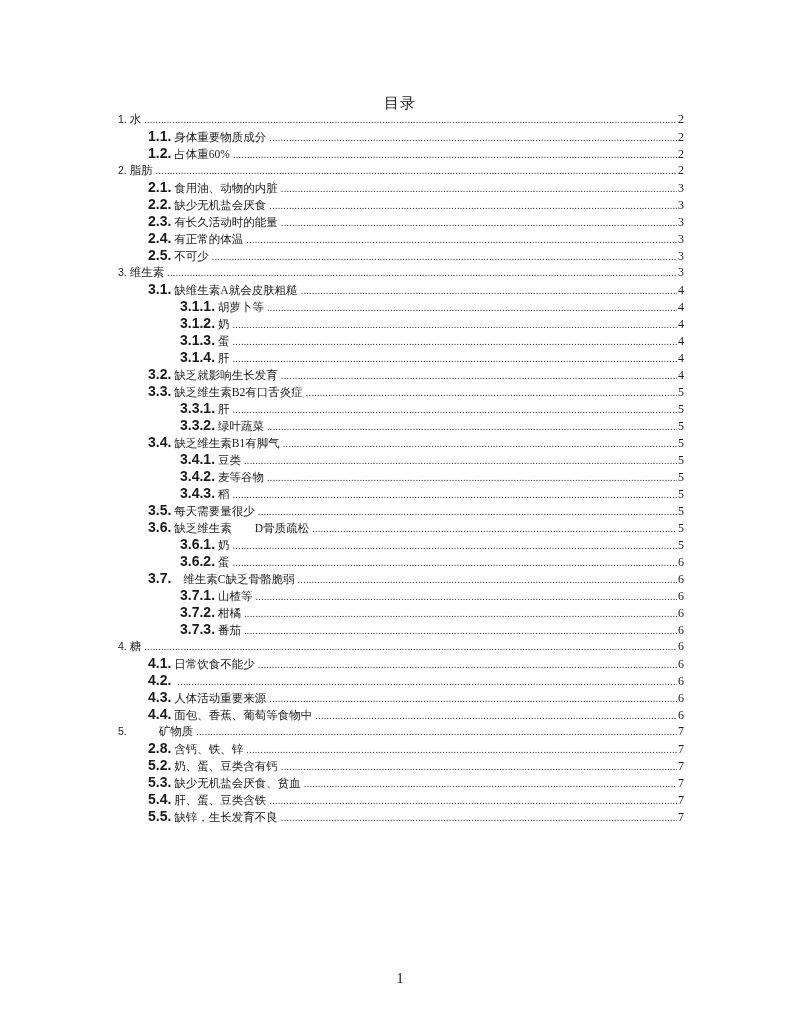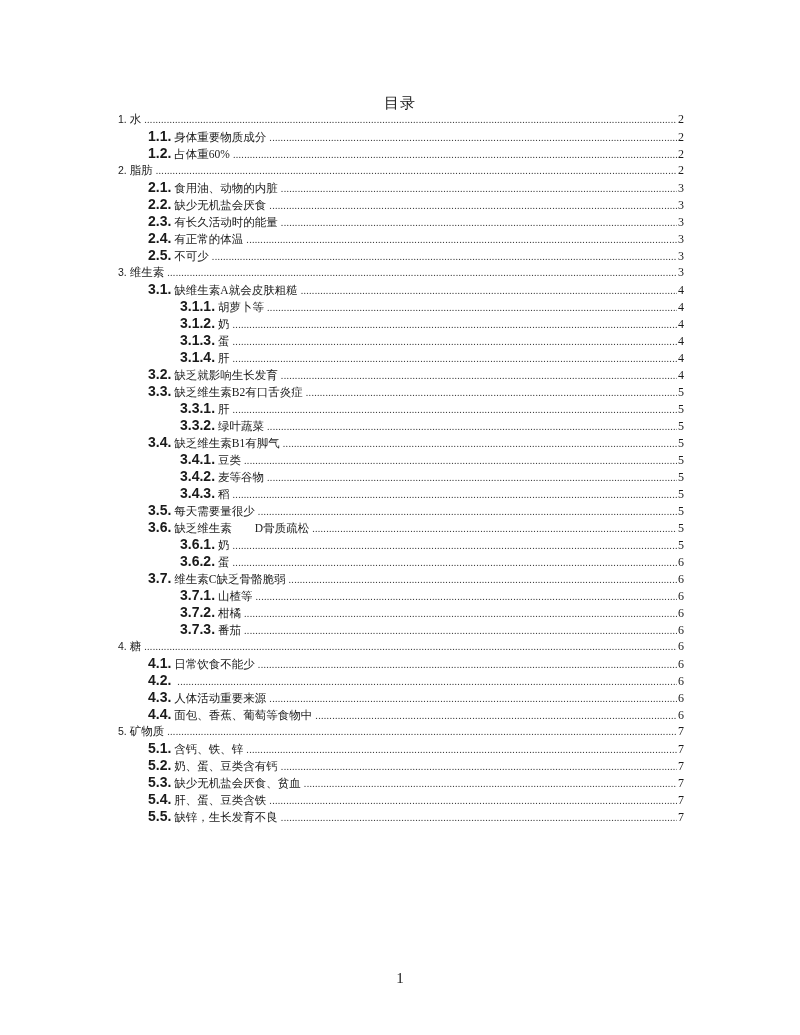--- a/index.html
+++ b/index.html
@@ -185,21 +185,21 @@
       <span class="page">5</span>
     </div>
     <div class="row l3">
       <span class="num">3.6.2.</span>
       <span class="label" style="white-space: pre;">蛋</span>
       <span class="leader"></span>
       <span class="page">6</span>
     </div>
     <div class="row l2">
       <span class="num">3.7.</span>
-      <span class="label" style="white-space: pre;">维生素C缺乏骨骼脆弱</span>
+      <span class="label" style="white-space: pre; margin-left: 9px;">维生素C缺乏骨骼脆弱</span>
       <span class="leader"></span>
       <span class="page">6</span>
     </div>
     <div class="row l3">
       <span class="num">3.7.1.</span>
       <span class="label" style="white-space: pre;">山楂等</span>
       <span class="leader"></span>
       <span class="page">6</span>
     </div>
     <div class="row l3">
@@ -238,26 +238,26 @@
       <span class="page">6</span>
     </div>
     <div class="row l2">
       <span class="num">4.4.</span>
       <span class="label" style="white-space: pre;">面包、香蕉、葡萄等食物中</span>
       <span class="leader"></span>
       <span class="page">6</span>
     </div>
     <div class="row l1">
       <span class="num">5.</span>
-      <span class="label" style="white-space: pre;">矿物质</span>
-      <span class="leader"></span>
-      <span class="page">7</span>
-    </div>
-    <div class="row l2">
-      <span class="num">5.1.</span>
+      <span class="label" style="white-space: pre; margin-left: 29px;">矿物质</span>
+      <span class="leader"></span>
+      <span class="page">7</span>
+    </div>
+    <div class="row l2">
+      <span class="num">2.8.</span>
       <span class="label" style="white-space: pre;">含钙、铁、锌</span>
       <span class="leader"></span>
       <span class="page">7</span>
     </div>
     <div class="row l2">
       <span class="num">5.2.</span>
       <span class="label" style="white-space: pre;">奶、蛋、豆类含有钙</span>
       <span class="leader"></span>
       <span class="page">7</span>
     </div>

